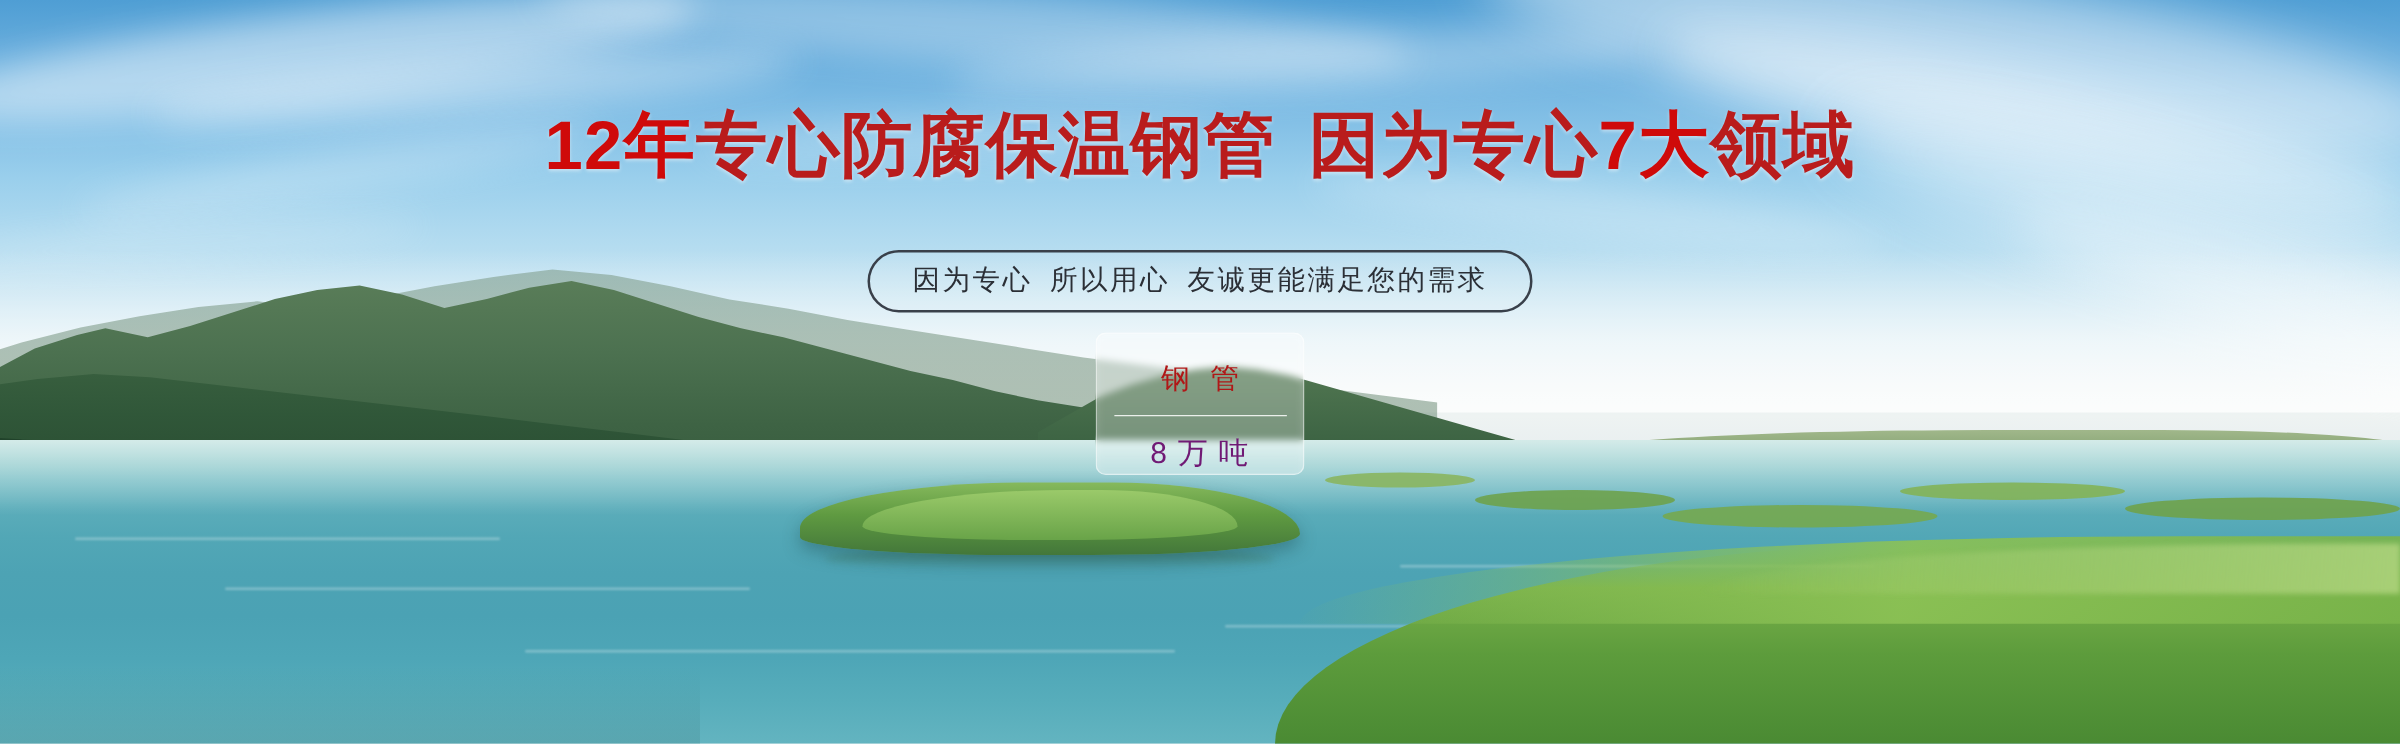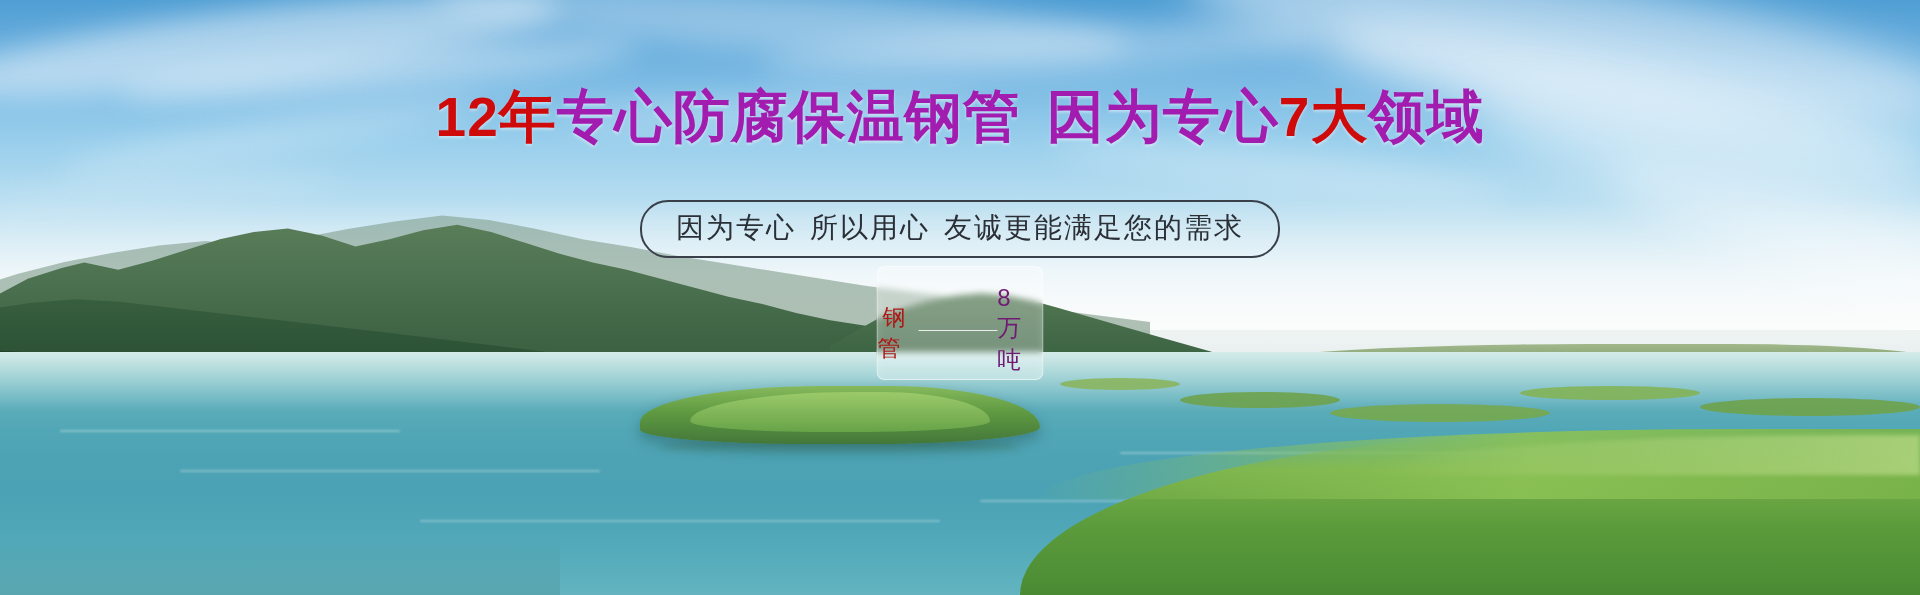--- a/index.html
+++ b/index.html
@@ -179,50 +179,50 @@
   .headline{
     position:absolute;left:0;right:0;top:88px;
     text-align:center;
     font-size:57px;
     font-weight:bold;
     letter-spacing:1px;
     line-height:1;
     white-space:nowrap;
     text-shadow:0 2px 3px rgba(255,255,255,.45);
   }
-  .headline .dark{color:#a21caf;text-align:center;}
+  .headline .dark{color:#b91c1c;text-align:center;}
   .headline .red{color:#cf0a0a;}
   .headline .num{font-size:55px;}
   .headline .gap{display:inline-block;width:26px;}
 
   .subpill{
     position:absolute;left:50%;top:200px;transform:translateX(-50%);
     border:2px solid #39404a;
     border-radius:28px;
     padding:7px 34px 9px;
-    font-size:28px;
+    font-size:22px;
     color:#2b2f36;
     letter-spacing:2px;
     white-space:nowrap;
     background:rgba(255,255,255,.06);
   }
   .subpill .sp{display:inline-block;width:14px;}
 
   
   .cards{
     position:absolute;left:50%;top:266px;transform:translateX(-50%);
     display:flex;gap:6px;
   }
   .card{
     width:165px;height:112px;
     border-radius:8px;
     background:rgba(255,255,255,.30);
     border:1px solid rgba(255,255,255,.55);
     backdrop-filter:blur(3px);
-    display:flex;align-items:center;
+    display:flex;flex-direction:column;align-items:center;
     box-shadow:0 2px 8px rgba(255,255,255,.18) inset;
   }
   .card .label{
     margin-top:20px;
     font-size:23px;color:#b01717;letter-spacing:5px;
     text-indent:5px;
     font-weight:500;
   }
   .card .divider{
     width:138px;height:1px;margin-top:14px;

